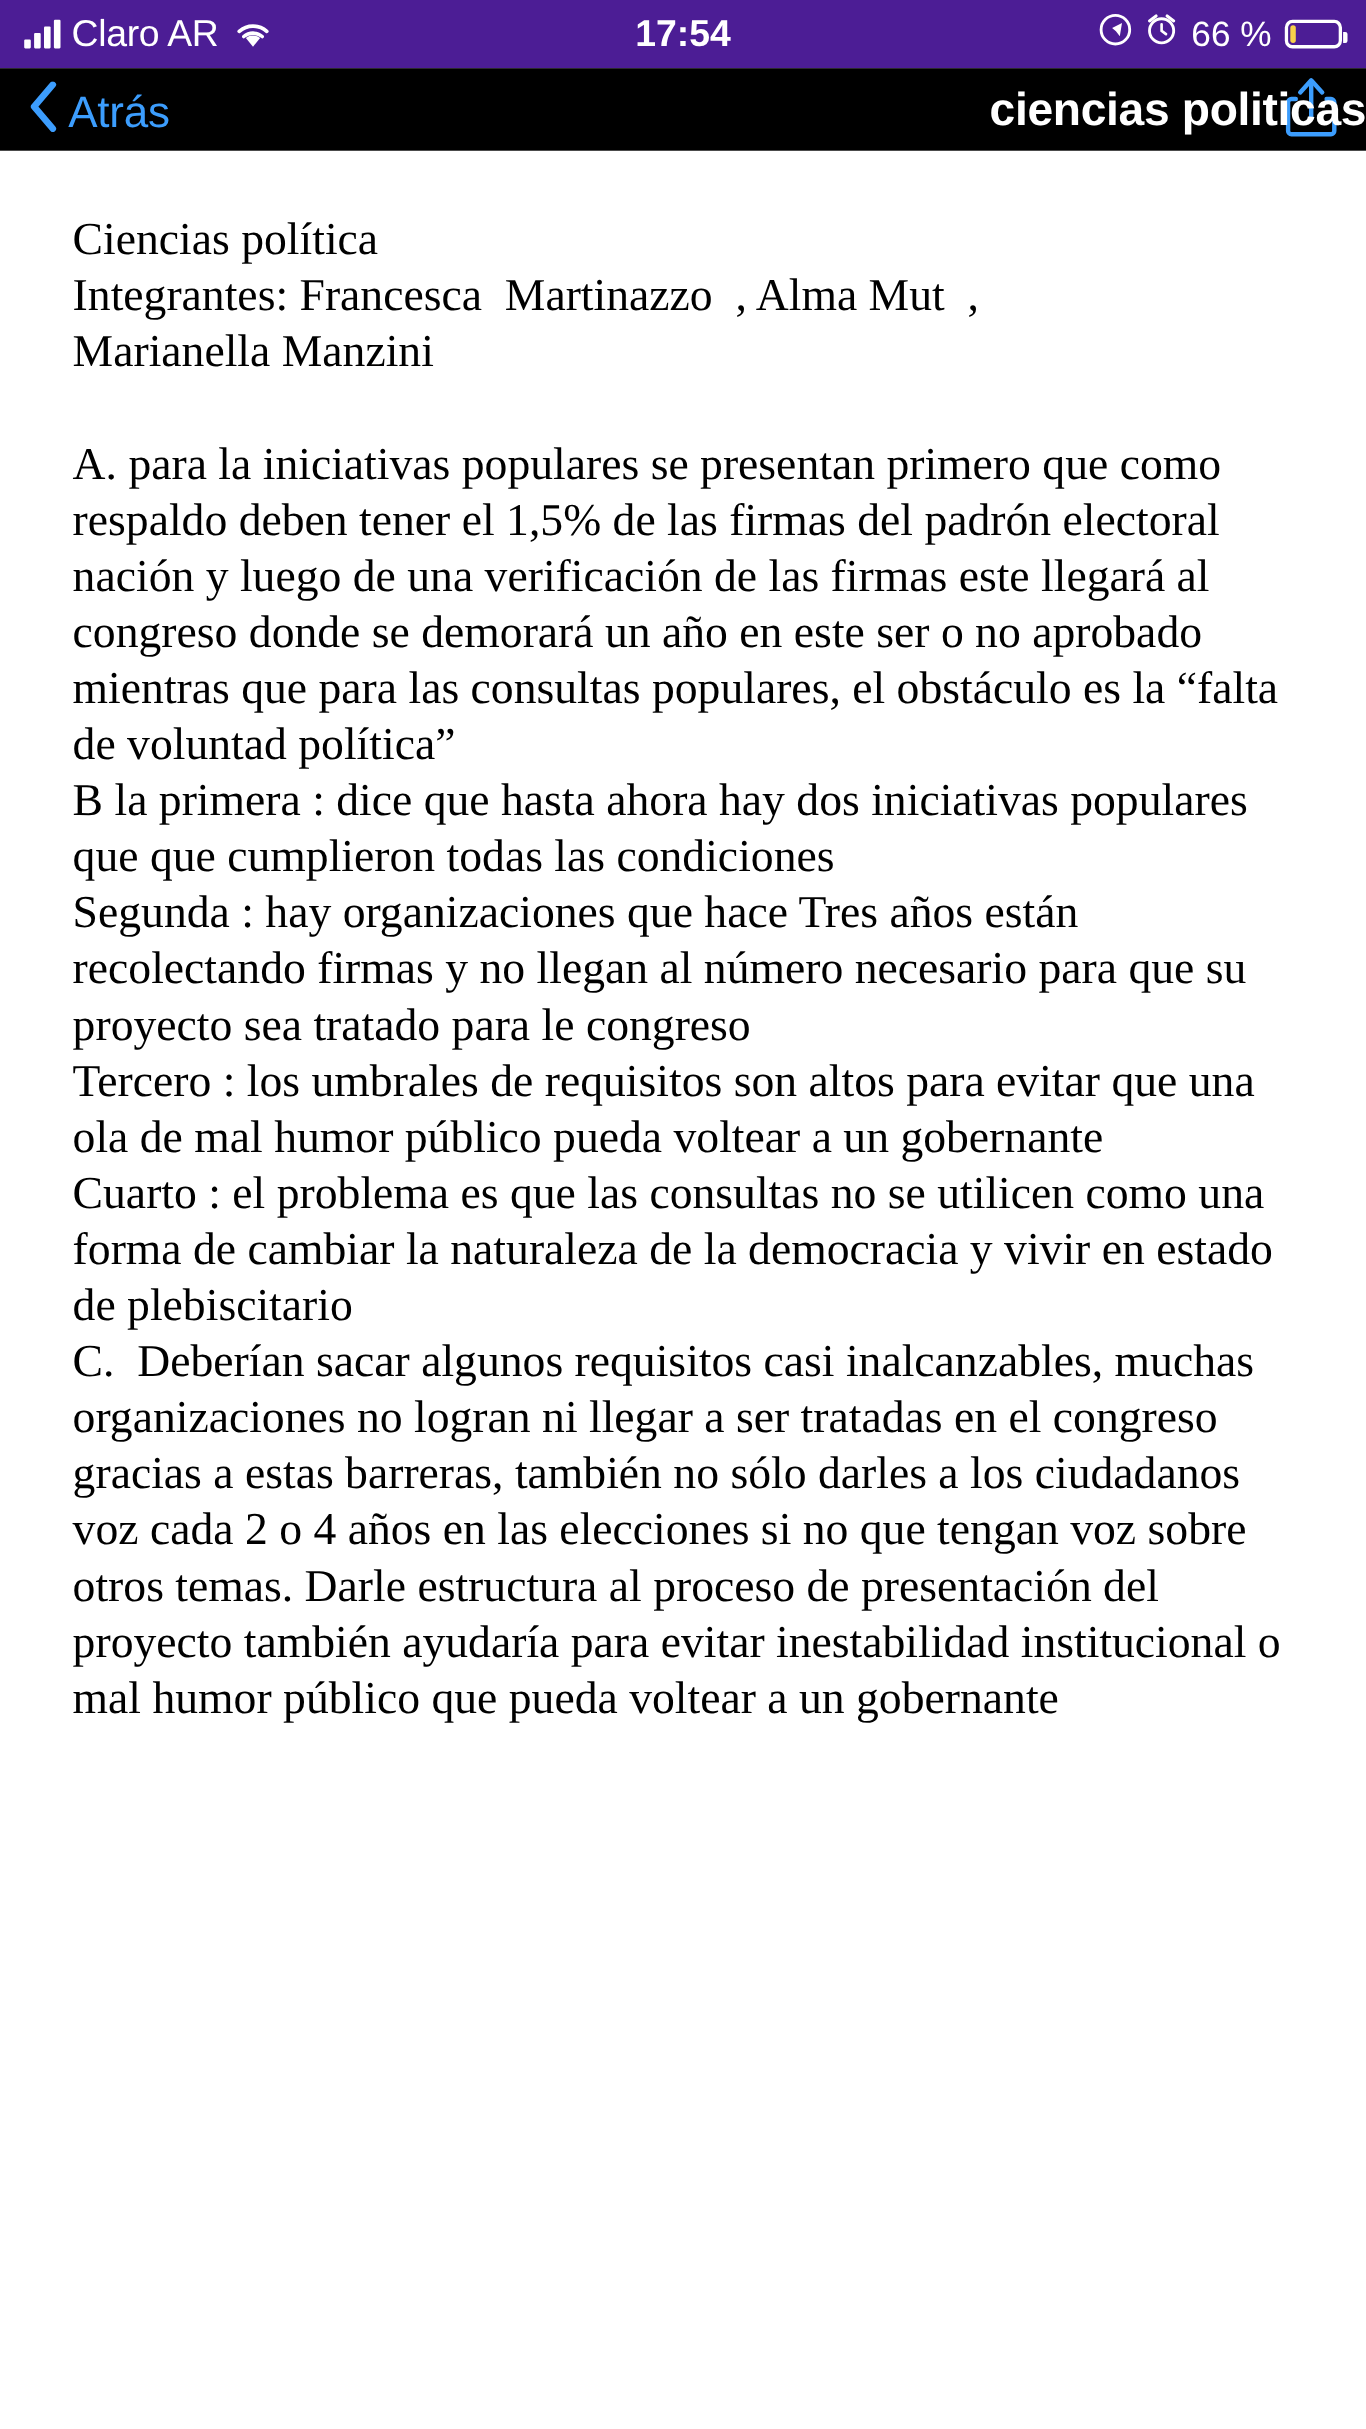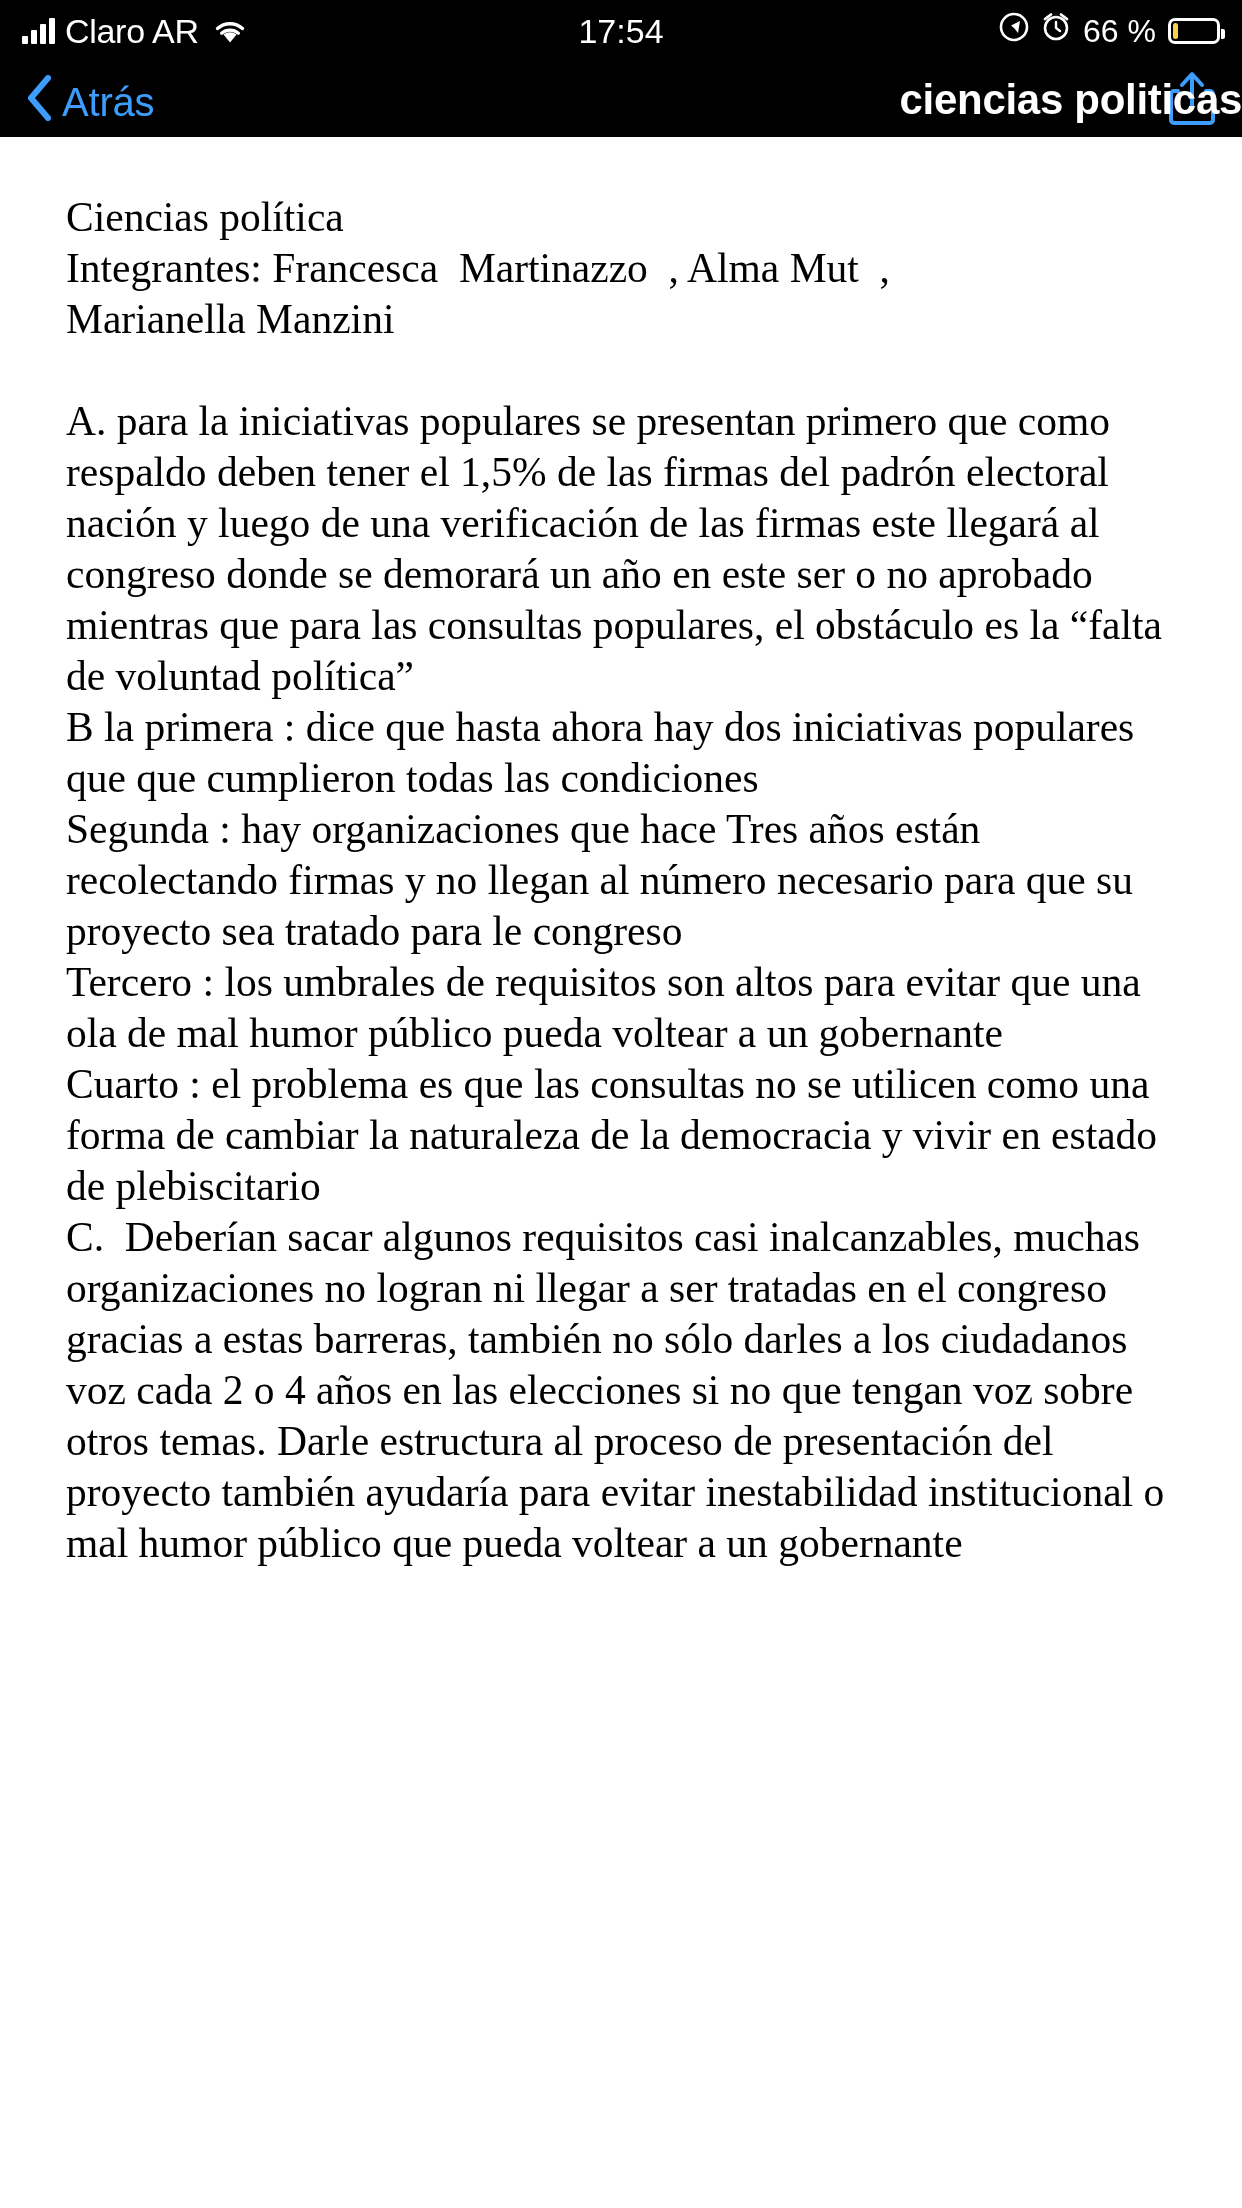--- a/index.html
+++ b/index.html
@@ -10,21 +10,21 @@
   body {
     width: 1242px;
     height: 2208px;
     font-family: "Liberation Sans", sans-serif;
     overflow: hidden;
   }
 
   
   .status-bar {
     height: 62px;
-    background: #000000;
+    background: #4c1d95;
     color: #ffffff;
     display: flex;
     align-items: center;
     padding: 0 22px;
     box-sizing: border-box;
     position: relative;
   }
   .status-left {
     display: flex;
     align-items: center;
@@ -54,21 +54,21 @@
     margin-left: 4px;
     display: inline-flex;
     align-items: center;
   }
   .status-time {
     position: absolute;
     left: 0;
     right: 0;
     text-align: center;
     font-size: 34px;
-    font-weight: 400;
+    font-weight: 700;
     pointer-events: none;
   }
   .status-right {
     margin-left: auto;
     display: flex;
     align-items: center;
     gap: 12px;
     font-size: 32px;
   }
   .battery-pct { font-size: 32px; }

